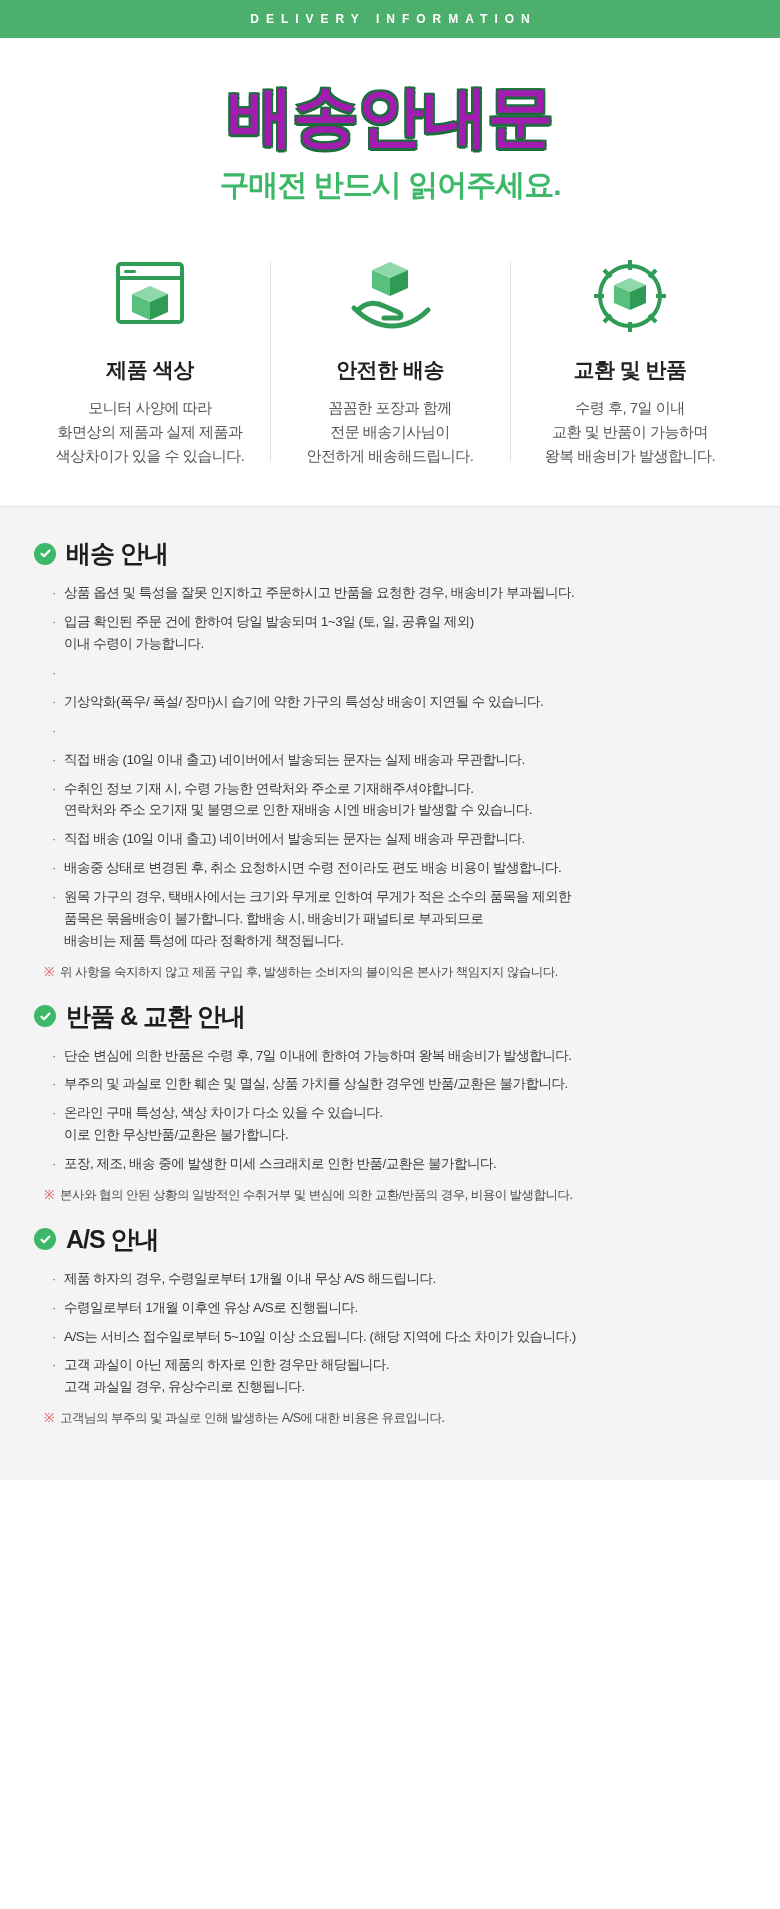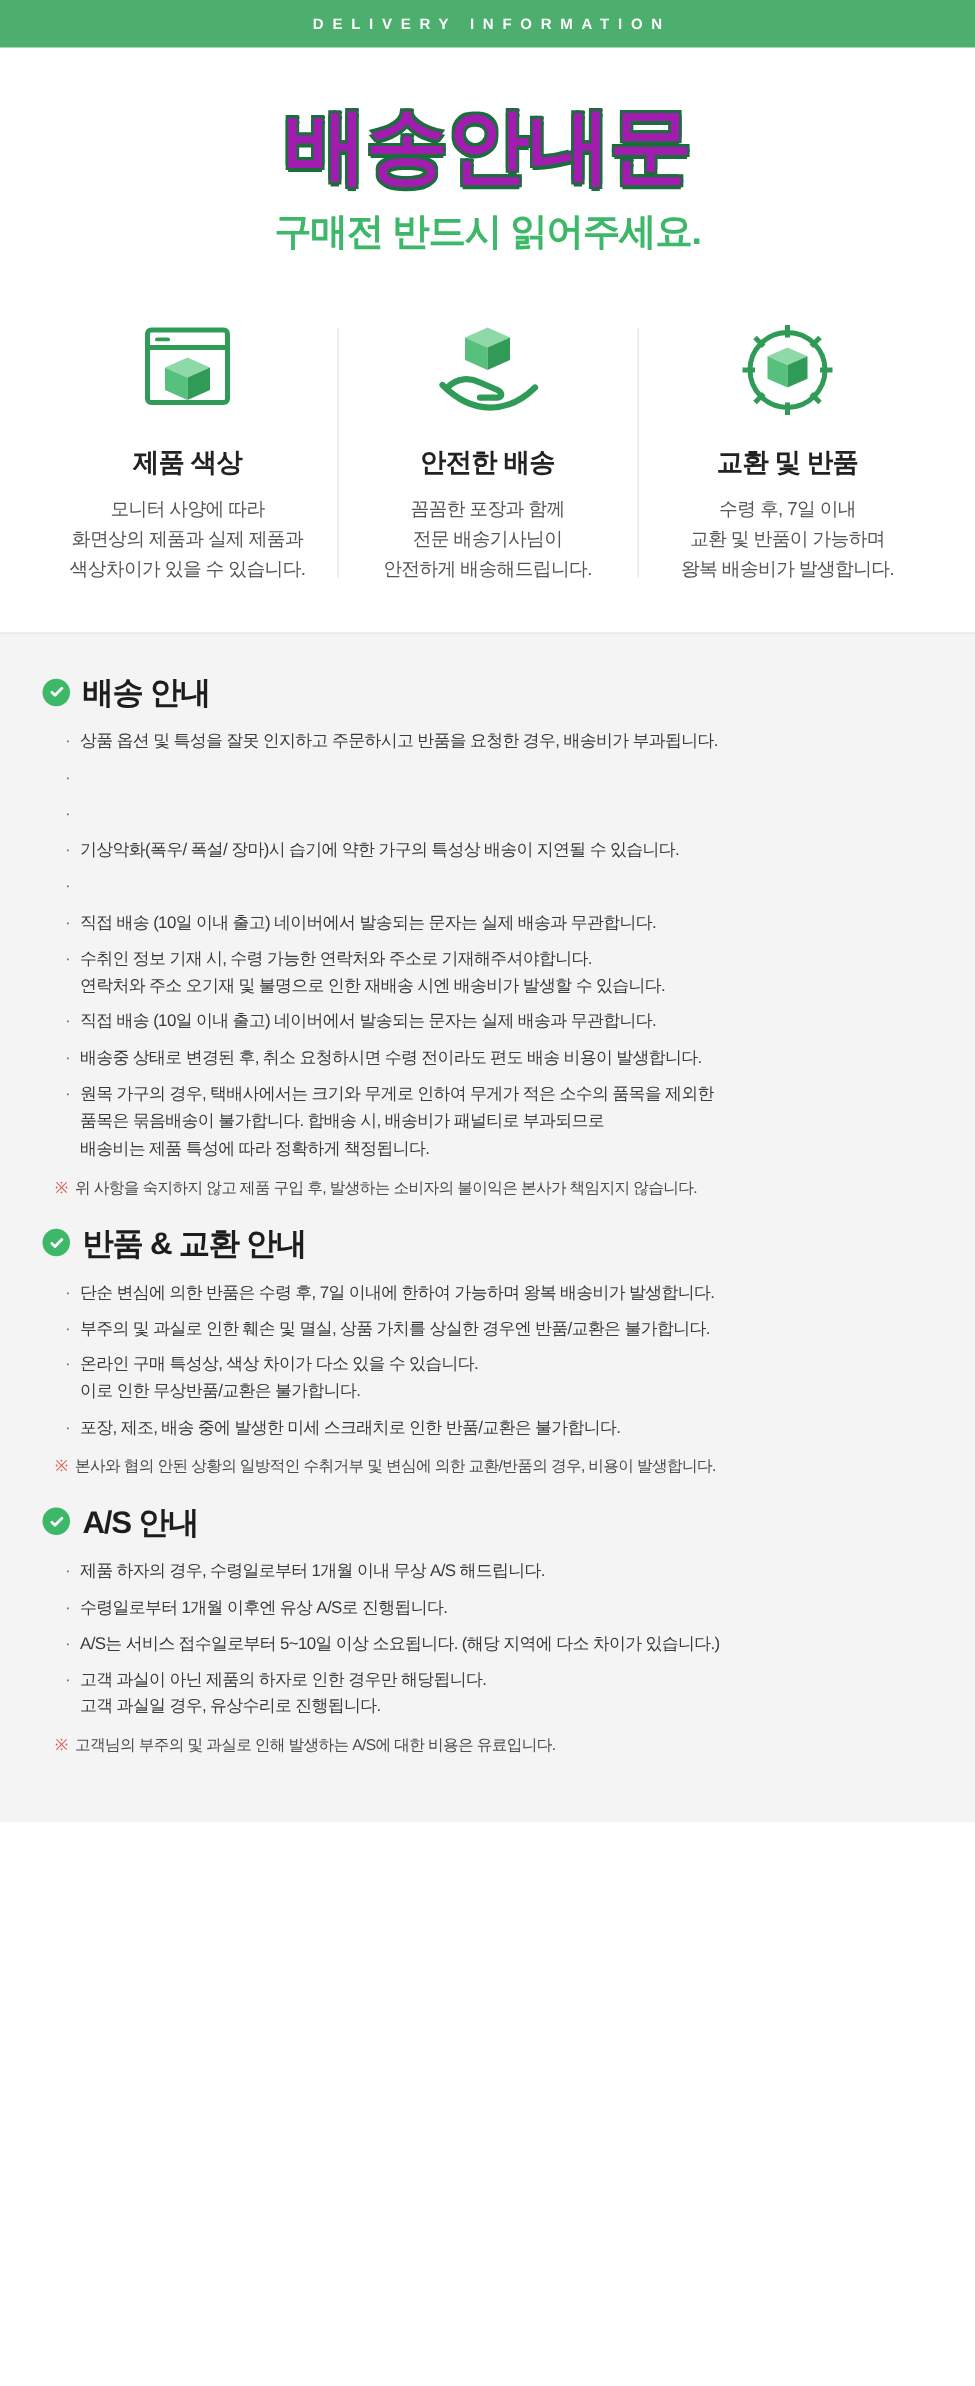--- a/index.html
+++ b/index.html
@@ -261,20 +261,22 @@
         </span>
         <span class="section-title">배송 안내</span>
       </div>
       <div class="items">
         <div class="item">
             <span class="item-dot">·</span>
             <span class="item-text">상품 옵션 및 특성을 잘못 인지하고 주문하시고 반품을 요청한 경우, 배송비가 부과됩니다.</span>
           </div>
         <div class="item">
             <span class="item-dot">·</span>
+            <span class="item-text">입금 확인된 주문 건에 한하여 당일 발송되며 1~3일 (토, 일, 공휴일 제외)
+이내 수령이 가능합니다.</span>
           </div>
         <div class="item">
             <span class="item-dot">·</span>
           </div>
         <div class="item">
             <span class="item-dot">·</span>
             <span class="item-text">기상악화(폭우/ 폭설/ 장마)시 습기에 약한 가구의 특성상 배송이 지연될 수 있습니다.</span>
           </div>
         <div class="item">
             <span class="item-dot">·</span>

